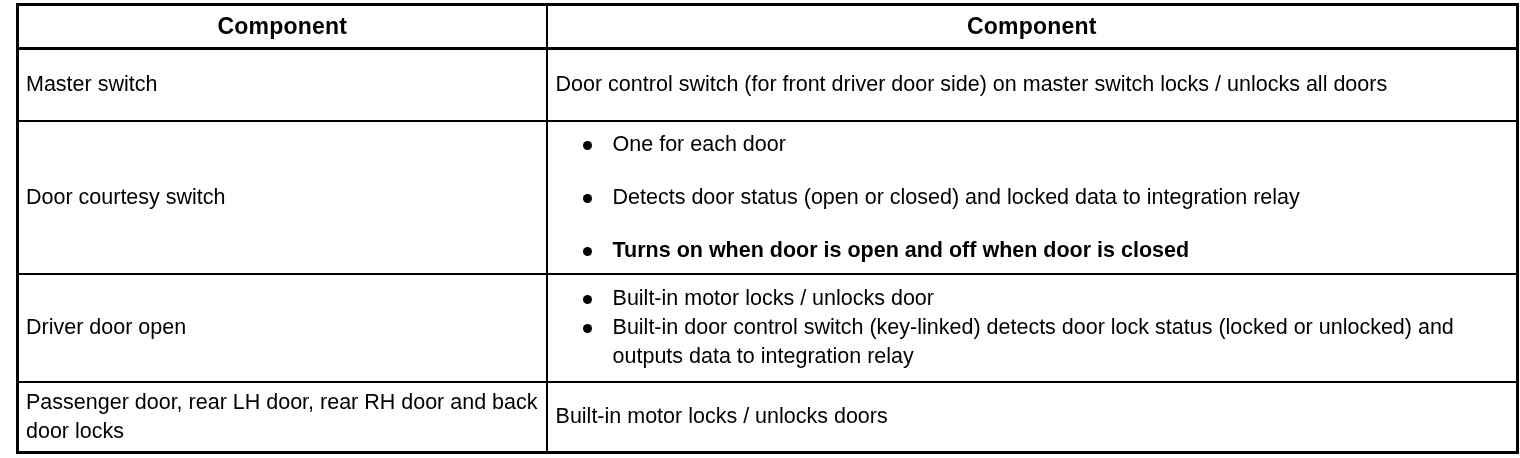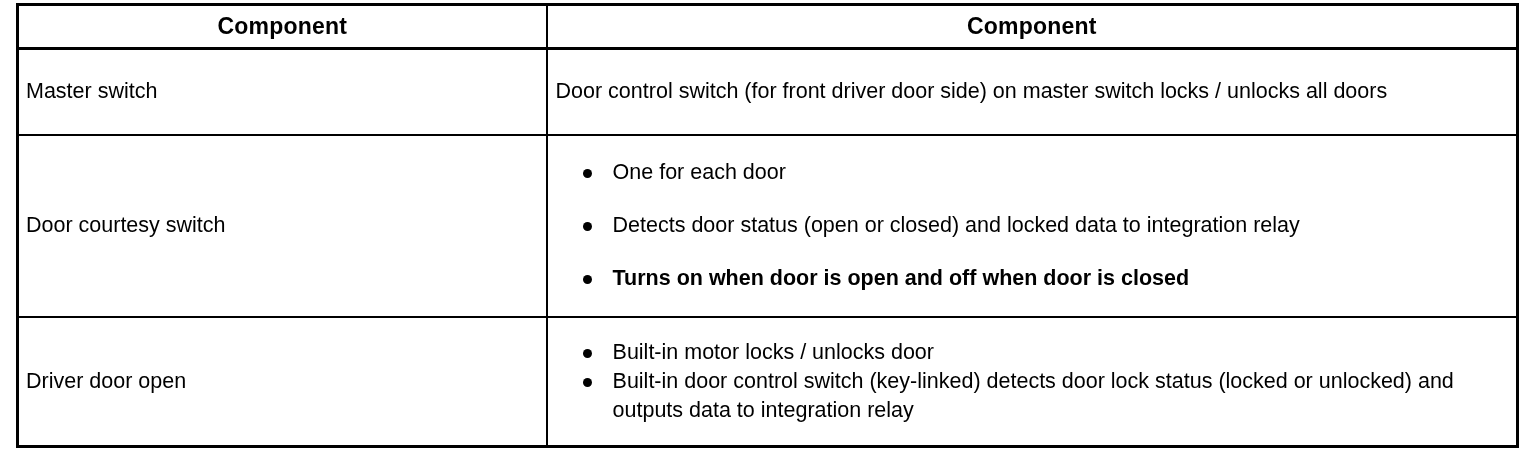--- a/index.html
+++ b/index.html
@@ -174,17 +174,23 @@
               <span class="bullet-text">Built-in motor locks / unlocks door</span>
             </li>
             <li>
               <span class="bullet-dot"></span>
               <span class="bullet-text">Built-in door control switch (key-linked) detects door lock status (locked or unlocked) and outputs data to integration relay</span>
             </li>
           </ul>
         </td>
       </tr>
 
+      <tr class="row-passenger">
+        <td class="cell-component">Passenger door, rear LH door, rear RH door and back door locks</td>
+        <td class="cell-function">
+          <p class="fn-text">Built-in motor locks / unlocks doors</p>
+        </td>
+      </tr>
 
     </tbody>
   </table>
 
 </div>
 
 </body></html>

